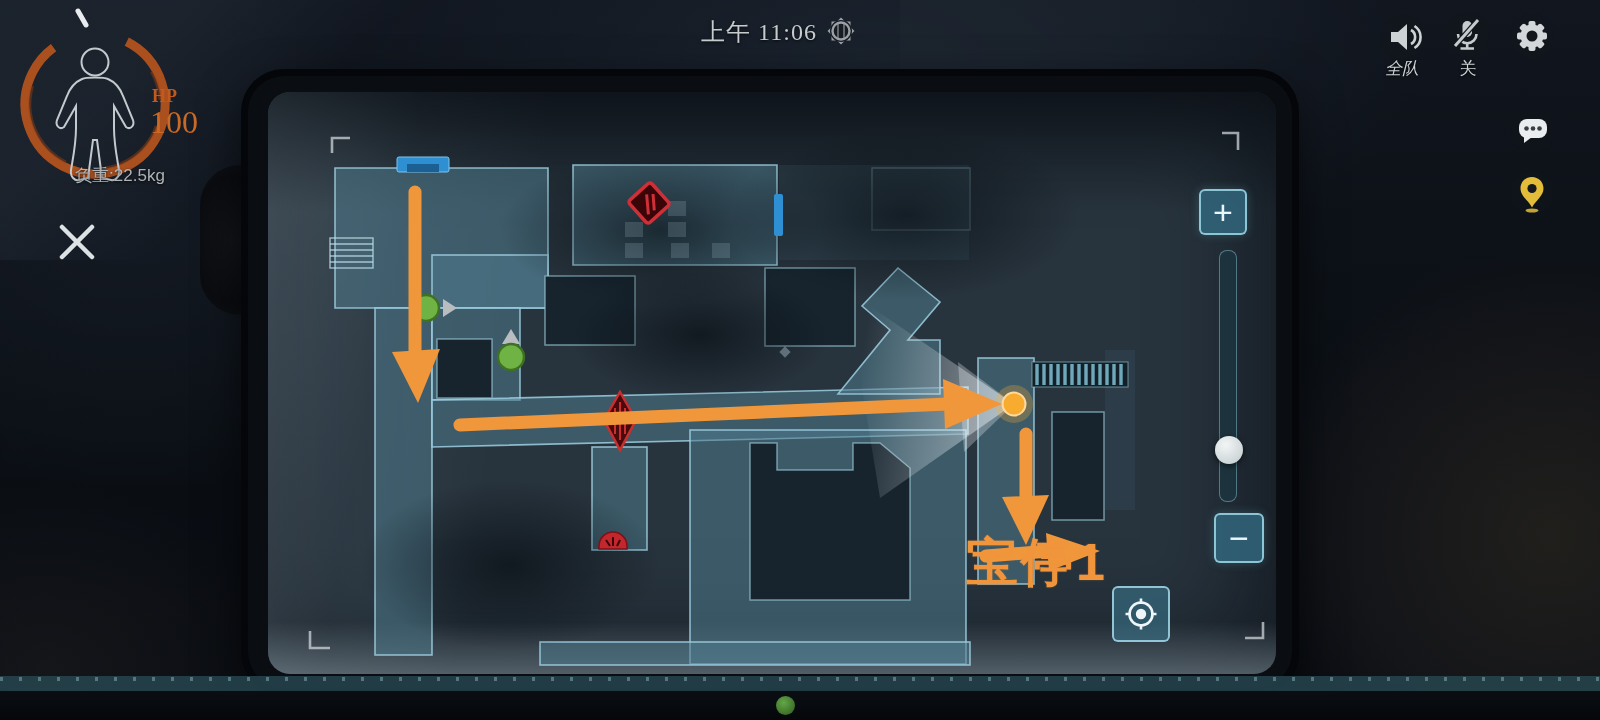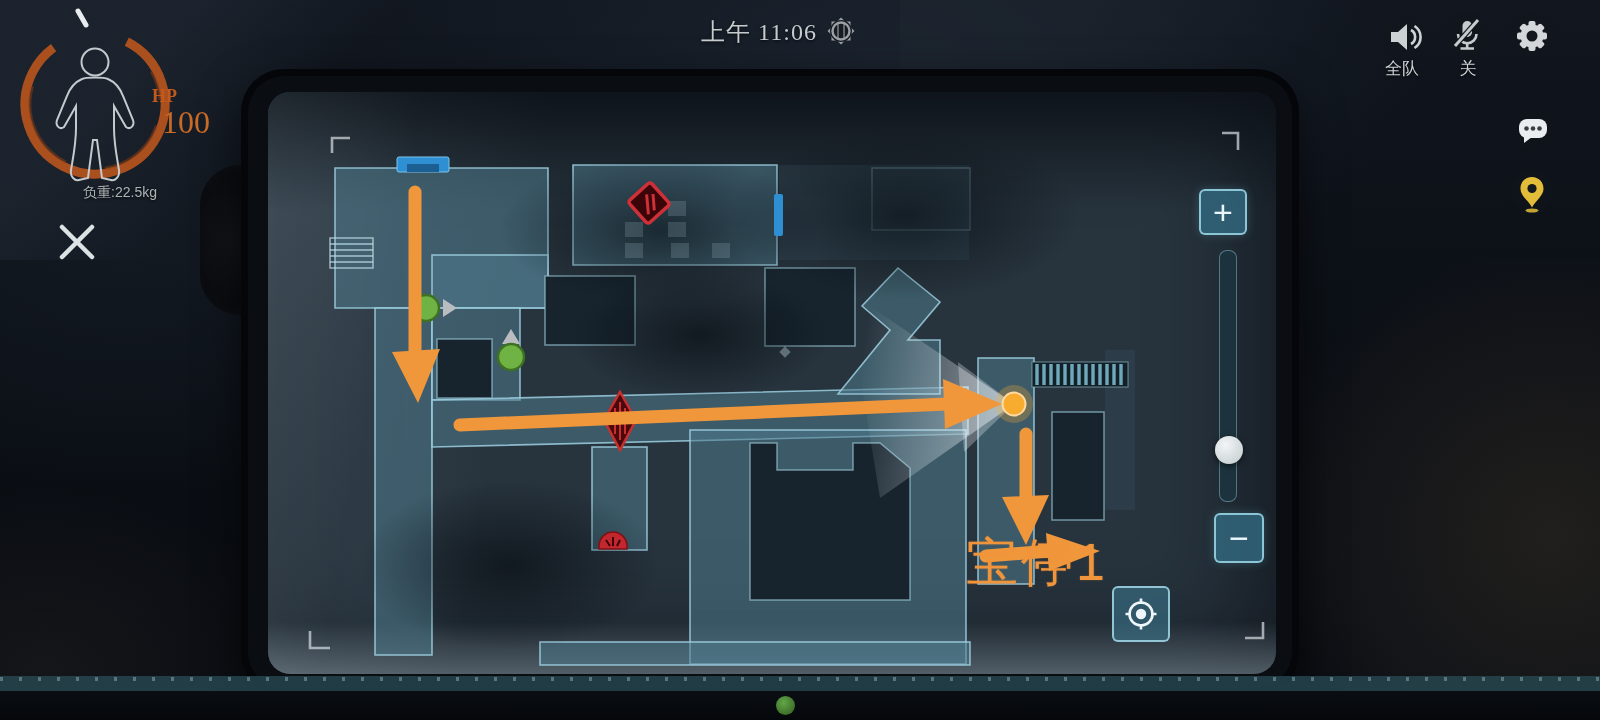--- a/index.html
+++ b/index.html
@@ -37,28 +37,28 @@
   .table-strip-dashes{left:0;top:677px;width:1600px;height:4px;opacity:.8;
       background:repeating-linear-gradient(90deg, rgba(160,205,215,.5) 0 3px, transparent 3px 19px);}
   .table-dark{left:0;top:691px;width:1600px;height:29px;background:linear-gradient(180deg,#0a0e13,#05070a);}
   .green-dot-bottom{left:776px;top:696px;width:19px;height:19px;border-radius:50%;
       background:radial-gradient(circle at 40% 35%, #63a647, #3c6d28 75%);}
   
   .serif{font-family:"Liberation Serif",serif;}
   .time{left:688px;top:16px;width:142px;text-align:center;font-size:24px;color:#c6cbce;
         letter-spacing:1px;text-shadow:0 1px 3px rgba(0,0,0,.8);}
   .hp-label{left:152px;top:86px;font-size:18px;font-weight:bold;color:#c2591d;}
-  .hp-value{left:162px;top:104px;font-size:32px;color:#c96a26;}
-  .weight{left:55px;top:184px;width:130px;text-align:center;font-size:14px;color:#aeb3b6;
+  .hp-value{left:150px;top:104px;font-size:32px;color:#c96a26;}
+  .weight{left:55px;top:164px;width:130px;text-align:center;font-size:17px;color:#aeb3b6;
           text-shadow:0 1px 3px rgba(0,0,0,.8);}
   .icon-label{width:64px;text-align:center;font-size:17px;color:#ccd1d4;text-shadow:0 1px 3px rgba(0,0,0,.9);}
-  .lbl-voice{left:1370px;top:57px;}
+  .lbl-voice{left:1370px;top:57px;font-style:italic;}
   .lbl-mic{left:1436px;top:57px;}
   .map-annotation{left:966px;top:528px;font-size:52px;color:#f0953c;letter-spacing:3px;
-      font-weight:normal;text-shadow:0 0 2px rgba(240,149,60,.4);}
+      font-weight:bold;text-shadow:0 0 2px rgba(240,149,60,.4);}
   
   .ctl-btn{display:flex;align-items:center;justify-content:center;border-radius:6px;cursor:pointer;
       background:rgba(52,110,134,.75);border:2px solid rgba(158,216,232,.85);
       color:#eaf6fa;font-size:34px;line-height:1;box-shadow:0 0 10px rgba(120,200,220,.25);}
   .zoom-in{left:1199px;top:189px;width:44px;height:42px;}
   .zoom-out{left:1214px;top:513px;width:46px;height:46px;}
   .slider-track{left:1219px;top:250px;width:16px;height:250px;border-radius:8px;
       background:rgba(26,56,68,.65);border:1.5px solid rgba(128,178,194,.55);cursor:pointer;}
   .slider-thumb{left:1215px;top:436px;width:28px;height:28px;border-radius:50%;cursor:grab;
       background:radial-gradient(circle at 38% 32%, #f2f5f5, #cfd7d9 70%, #aab6ba 100%);

